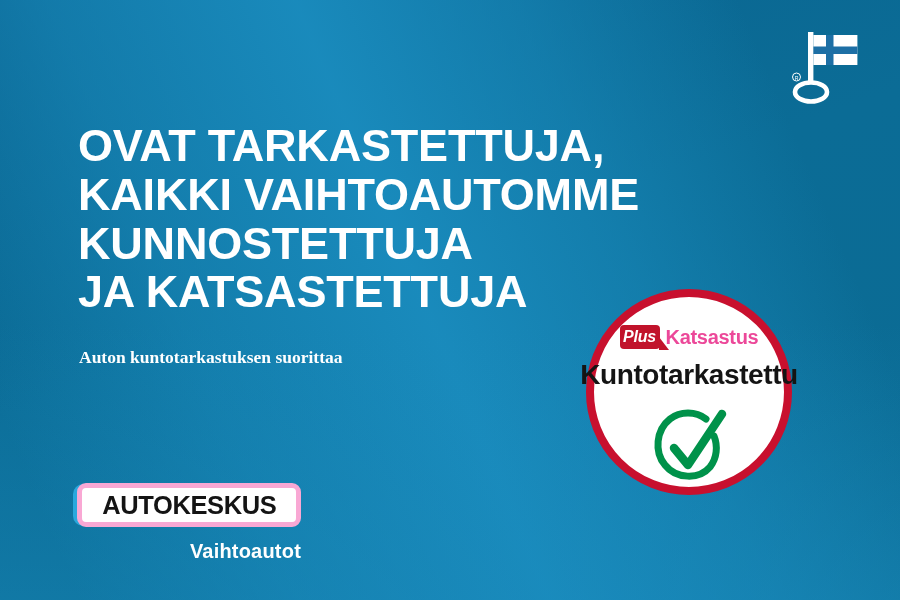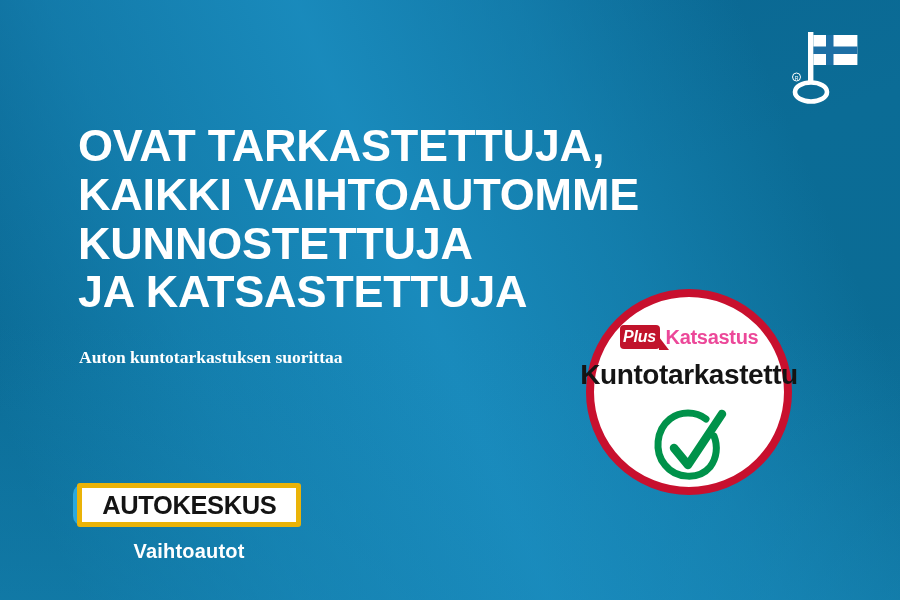--- a/index.html
+++ b/index.html
@@ -97,37 +97,37 @@
     background: #2aa8dd;
     border-radius: 10px 4px 4px 10px;
   }
   .plate {
     position: absolute;
     left: 0; top: 0;
     width: 224px;
     height: 44px;
     box-sizing: border-box;
     background: #ffffff;
-    border: 5px solid #eab308;
-    border-radius: 3px;
+    border: 5px solid #f9a8d4;
+    border-radius: 9px;
     display: flex;
     align-items: center;
     justify-content: center;
   }
   .plate-text {
     color: #141414;
     font-size: 25px;
     font-weight: bold;
     letter-spacing: -0.4px;
     line-height: 1;
     transform: scaleX(1.02);
   }
   .logo-sub {
     margin-top: 13px;
-    text-align: center;
+    text-align: right;
     width: 224px;
     color: #ffffff;
     font-size: 20px;
     font-weight: bold;
     letter-spacing: 0.2px;
   }
 
   
   .keyflag {
     position: absolute;

